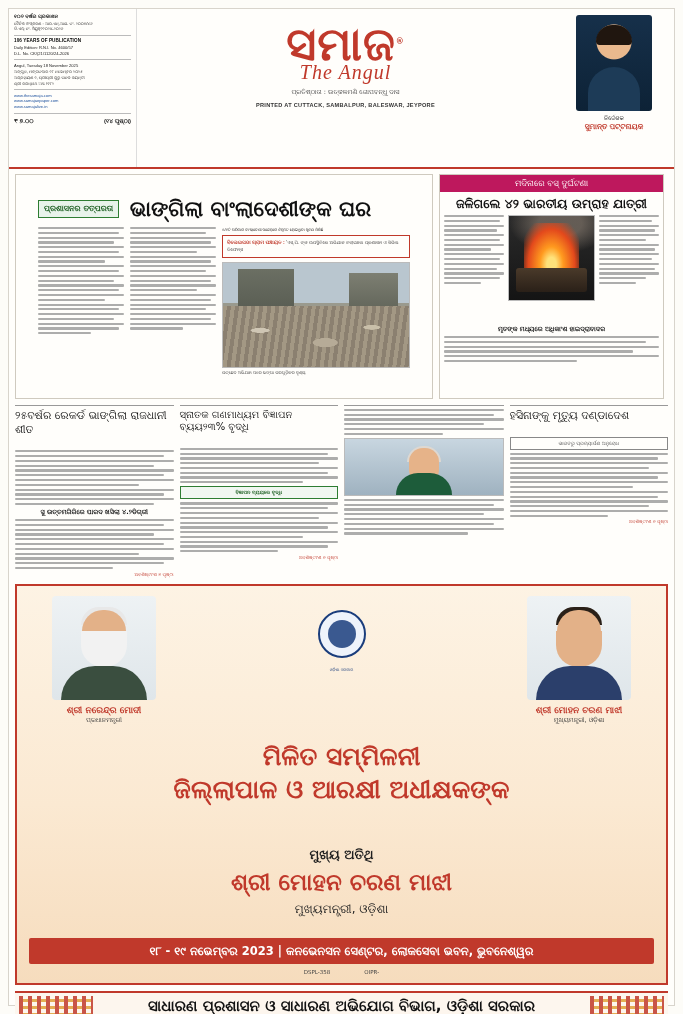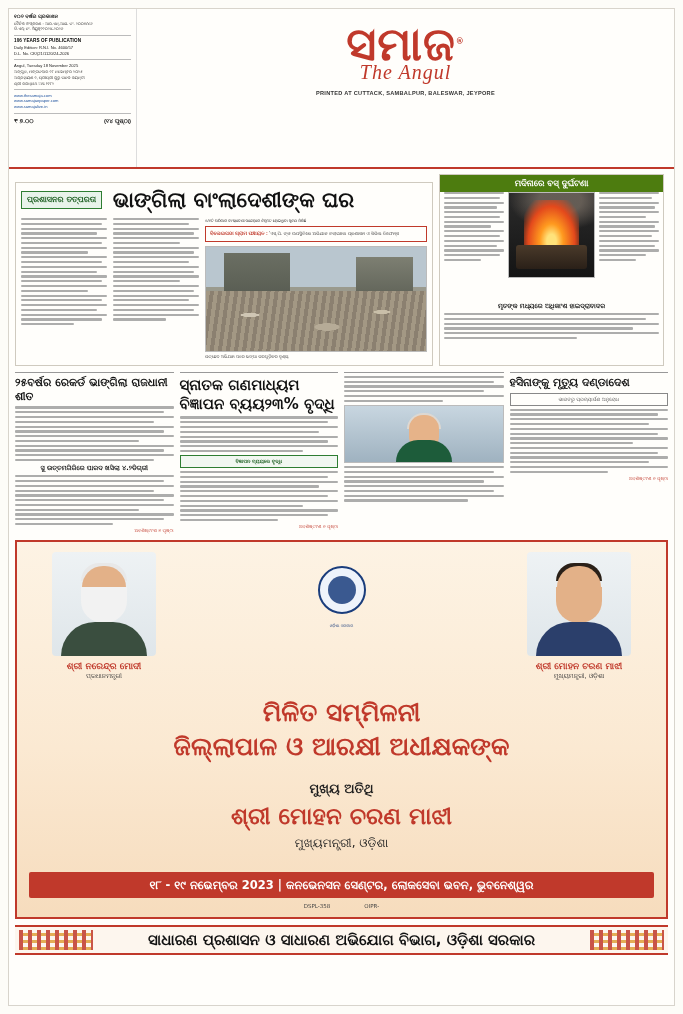--- a/index.html
+++ b/index.html
@@ -132,23 +132,22 @@
   }
   .tline.s1 { width: 100%; }
   .tline.s2 { width: 94%; }
   .tline.s3 { width: 88%; }
   .tline.s4 { width: 78%; }
   .tline.s5 { width: 62%; }
 
   
   .lead {
     border: 1px solid #cfcabf;
-    padding: 5px;
+    padding: 22px;
     width: 418px;
-    margin-top: 8px;
   }
   .kicker {
     display: inline-block;
     background: #e8f3ea;
     border: 1px solid #2e7d32;
     color: #1b5e20;
     font-size: 8px;
     font-weight: bold;
     padding: 3px 5px;
     line-height: 1.25;
@@ -204,25 +203,25 @@
     margin-bottom: 4px;
   }
   .redbox b { color: #c0392b; font-size: 5.2px; }
 
   
   .rt {
     width: 225px;
     border: 1px solid #cfcabf;
   }
   .rt-bar {
-    background: #4d7c0f;
+    background: #be185d;
     color: #fff;
     text-align: center;
     font-size: 8.5px;
-    font-weight: bold;
+    font-weight: normal;
     padding: 3px 0;
     font-family: "DejaVu Sans", sans-serif;
   }
   .rt-head {
     font-size: 12.5px;
     font-weight: bold;
     text-align: center;
     padding: 4px 2px 3px;
     font-family: "DejaVu Sans", sans-serif;
     color: #111;
@@ -249,25 +248,25 @@
   }
   .fire-photo .smoke {
     position:absolute; left:0; top:0; width:100%; height:45%;
     background: radial-gradient(ellipse at 60% 20%, rgba(120,110,100,.75) 0 30%, rgba(0,0,0,0) 70%);
   }
 
   
   .band2 { display: flex; gap: 6px; margin-top: 6px; }
   .b2col { border-top: 1px solid #999; padding-top: 3px; }
   .b2h {
-    font-size: 11px; font-weight: bold; color: #111;
+    font-size: 11px; font-weight: normal; color: #111;
     font-family: "DejaVu Sans", sans-serif; line-height: 1.25;
-    margin-bottom: 3px;
-  }
-  .b2h.sm { font-size: 15px; }
+    margin-bottom: 14px;
+  }
+  .b2h.sm { font-size: 10px; }
   .b2sub {
     font-size: 6.5px; font-weight: bold; color: #111; text-align:center;
     font-family: "DejaVu Sans", sans-serif; margin: 3px 0;
   }
   .micro { font-size: 3.9px; }
   .more {
     font-size: 4.6px; color: #c0392b; text-align: right; margin-top: 2px;
     font-family: "DejaVu Sans", sans-serif;
   }
   .pm-photo {
@@ -362,21 +361,21 @@
   .ad-title {
     text-align: center;
     color: #c0392b;
     font-size: 25px;
     font-weight: bold;
     line-height: 1.35;
     margin-top: 16px;
     font-family: "DejaVu Sans", sans-serif;
   }
   .ad-guest-label {
-    text-align:center; font-size: 13px; color:#1f1f1f; margin-top: 18px;
+    text-align:center; font-size: 13px; color:#1f1f1f; margin-top: 40px;
     font-family: "DejaVu Sans", sans-serif; font-weight: bold;
   }
   .ad-guest {
     text-align:center; font-size: 23px; color:#c0392b; font-weight:bold;
     margin-top: 6px; font-family: "DejaVu Sans", sans-serif;
   }
   .ad-guest-role {
     text-align:center; font-size: 12px; color:#222; margin-top: 6px;
     font-family: "DejaVu Sans", sans-serif;
   }
@@ -451,23 +450,33 @@
         <span>₹ ୭.୦୦</span>
         <span>(୧୪ ପୃଷ୍ଠା)</span>
       </div>
     </div>
 
     <div class="mh-center">
       <div class="logo-od">
         <span>ସମାଜ</span><span class="logo-reg">®</span>
       </div>
       <div class="logo-script">The Angul</div>
+      <div class="logo-sub">ପ୍ରତିଷ୍ଠାତା : ଉତ୍କଳମଣି ଗୋପବନ୍ଧୁ ଦାସ</div>
       <div class="logo-print">PRINTED AT CUTTACK, SAMBALPUR, BALESWAR, JEYPORE</div>
     </div>
 
+    <div class="mh-right">
+      <div class="anchor-photo">
+            <div class="hair"></div>
+          </div>
+      <div class="anchor-cap">
+        <div>ନିର୍ଦ୍ଦେଶକ</div>
+        <div class="nm">ସୁମାନ୍ତ ପଟ୍ଟନାୟକ</div>
+      </div>
+    </div>
   </div>
 
   <div class="body-area">
 
     <div class="row">
 
       <div class="lead">
         <div>
           <span class="kicker">ପ୍ରଶାସନର ତତ୍ପରତା</span>
           <span class="lead-title">ଭାଙ୍ଗିଲା ବାଂଲାଦେଶୀଙ୍କ ଘର</span>
@@ -533,20 +542,21 @@
                   <div class="bld2"></div>
                   <div class="rubble"></div>
             </div>
             <div class="photo-cap">ଉଚ୍ଛେଦ ଅଭିଯାନ ପରେ ଭଙ୍ଗା ଘରଗୁଡ଼ିକର ଦୃଶ୍ୟ</div>
           </div>
         </div>
       </div>
 
       <div class="rt">
         <div class="rt-bar">ମଦିନାରେ ବସ୍ ଦୁର୍ଘଟଣା</div>
+        <div class="rt-head">ଜଳିଗଲେ ୪୨ ଭାରତୀୟ ଉମ୍ରାହ ଯାତ୍ରୀ</div>
         <div class="rt-body">
           <div class="rt-col txt">
             <div class="tline s1"></div>
                 <div class="tline s2"></div>
                 <div class="tline s1"></div>
             <div class="tline s3"></div>
                 <div class="tline s1"></div>
                 <div class="tline s2"></div>
             <div class="tline s1"></div>
                 <div class="tline s4"></div>

